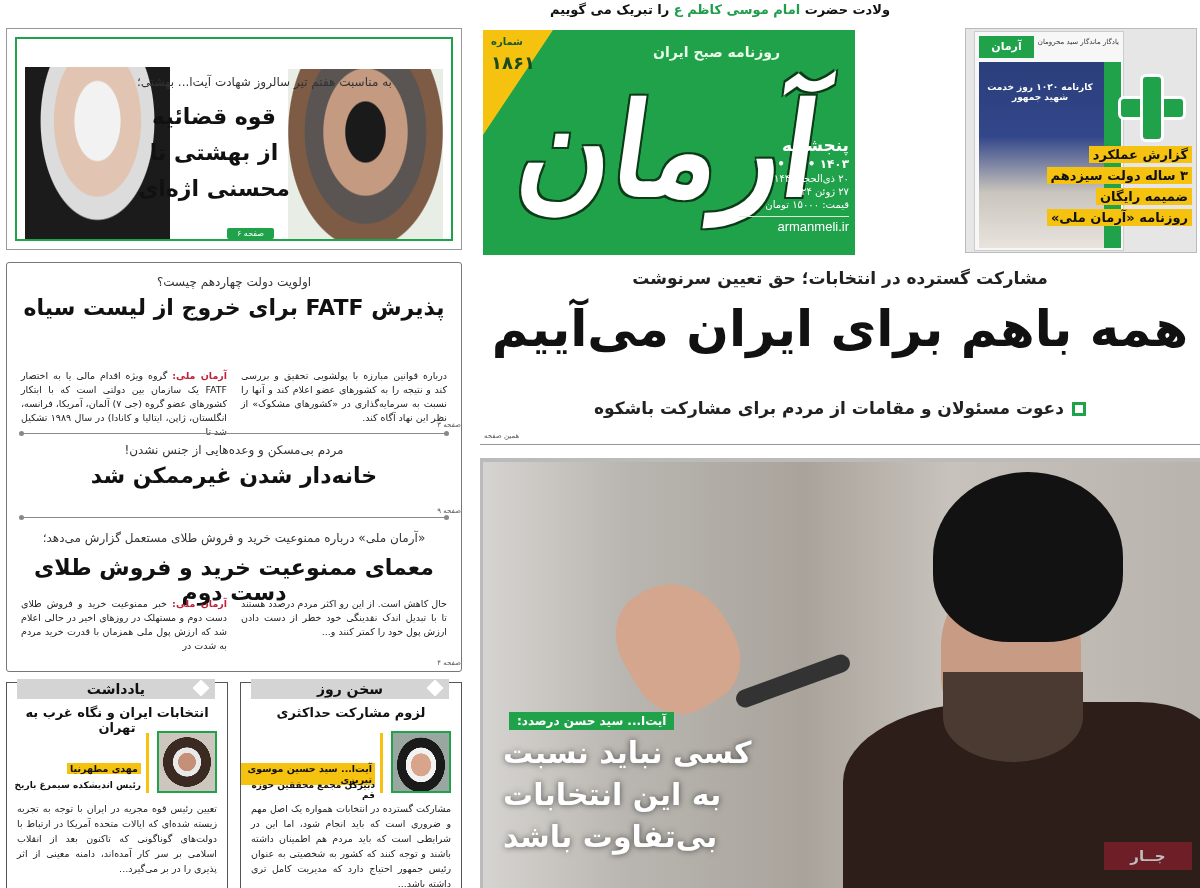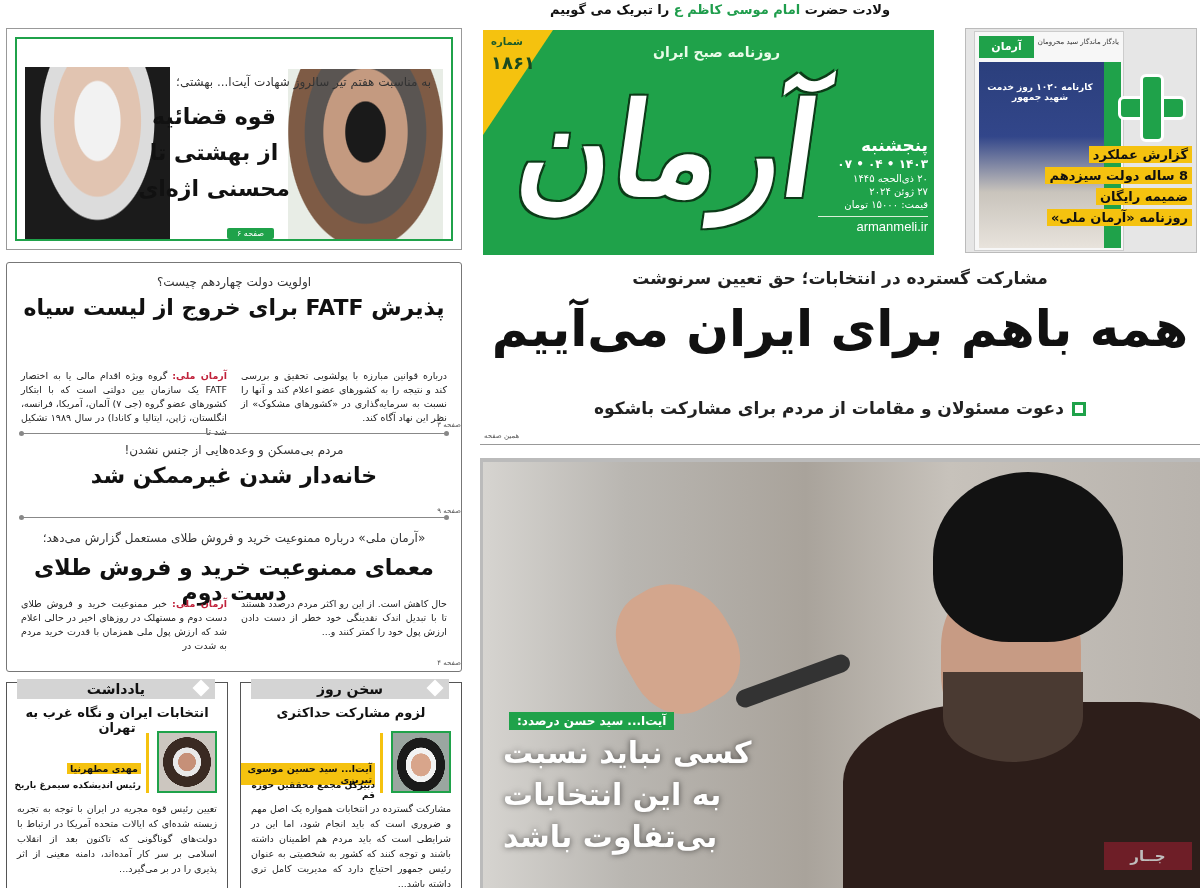--- a/index.html
+++ b/index.html
@@ -9,21 +9,21 @@
   }
   .abs { position: absolute; }
 
   
   .masthead-top {
     left: 480px; top: 2px; width: 480px; height: 26px; text-align: center;
     font-size: 13px; font-weight: bold; color: #111; direction: rtl;
   }
   .masthead-top .green { color: #1f9d4c; }
   .masthead {
-    left: 483px; top: 30px; width: 451px; height: 225px; background: #1fa24a;
+    left: 483px; top: 30px; width: 372px; height: 225px; background: #1fa24a;
     overflow: hidden;
   }
   .issue-corner {
     position: absolute; left: 0; top: 0; width: 0; height: 0;
     border-top: 105px solid #f5c20f; border-right: 70px solid transparent;
   }
   .issue-label { position: absolute; left: 8px; top: 6px; font-size: 10px; font-weight: bold; color: #1a5a2a; direction: rtl; }
   .issue-num { position: absolute; left: 8px; top: 22px; font-size: 18px; font-weight: bold; color: #1a4a20; }
   .tagline { position: absolute; left: 170px; top: 14px; font-size: 14px; font-weight: bold; color: #e9fbe9; direction: rtl; }
   .logo {
@@ -55,21 +55,21 @@
   .supp-lines { position: absolute; right: 4px; top: 115px; direction: rtl; text-align: right; }
   .supp-lines span { display: inline-block; background: #f5c20f; color: #111; font-size: 13px; font-weight: bold; padding: 1px 4px; margin-bottom: 2px; }
 
   
   .banner { left: 6px; top: 28px; width: 456px; height: 222px; border: 1px solid #999; }
   .banner-inner { position: absolute; left: 8px; top: 8px; right: 8px; bottom: 8px; border: 2px solid #1fa24a; background: #fff; overflow: hidden; }
   .banner .portrait-left { position: absolute; left: 8px; top: 28px; width: 145px; height: 180px;
     background: radial-gradient(ellipse at 50% 30%, #f2f2f2 0 22%, #e1c4b1 23% 42%, #dcdcdc 43% 55%, #1b1b1b 56%); }
   .banner .portrait-right { position: absolute; right: 8px; top: 30px; width: 155px; height: 180px;
     background: radial-gradient(ellipse at 50% 35%, #1a1a1a 0 18%, #c49a80 19% 38%, #5a5552 39% 55%, #7e5b45 56% 70%, #e8ede6 71%); }
-  .banner .kicker { position: absolute; left: 120px; right: 20px; top: 36px; font-size: 12px; color: #333; text-align: right; direction: rtl; }
+  .banner .kicker { position: absolute; left: 120px; right: 20px; top: 36px; font-size: 12px; color: #333; text-align: left; direction: rtl; }
   .banner .headline { position: absolute; left: 110px; right: 150px; top: 60px; font-size: 22px; font-weight: bold; text-align: center; direction: rtl; line-height: 36px; }
   .page-tag { position: absolute; font-size: 8px; color: #fff; background: #1fa24a; padding: 1px 10px; border-radius: 2px; direction: rtl; }
 
   
   .leftbox { left: 6px; top: 262px; width: 456px; height: 410px; border: 1px solid #777; border-radius: 3px; }
   .kick { position: absolute; left: 0; right: 0; font-size: 12px; color: #333; text-align: center; direction: rtl; }
   .head { position: absolute; left: 0; right: 0; font-size: 22px; font-weight: bold; text-align: center; direction: rtl; color: #111; }
   .body2col { position: absolute; left: 14px; right: 14px; display: flex; flex-direction: row-reverse; gap: 14px; direction: rtl; }
   .body2col p { flex: 1; font-size: 9.5px; line-height: 14px; color: #222; text-align: justify; }
   .lead { color: #c0213a; font-weight: bold; }
@@ -146,21 +146,21 @@
       <div class="cap">کارنامه ۱۰۲۰ روز خدمت شهید جمهور</div>
     </div>
     <div class="mini-col"></div>
   </div>
   <div class="plus">
     <div class="h"></div>
       <div class="v"></div>
   </div>
   <div class="supp-lines">
     <span>گزارش عملکرد</span><br>
-    <span>8 ساله دولت سیزدهم</span><br>
+    <span>۳ ساله دولت سیزدهم</span><br>
     <span>ضمیمه رایگان</span><br>
     <span>روزنامه «آرمان ملی»</span>
   </div>
 </div>
 
 <div class="abs banner">
   <div class="banner-inner">
     <div class="portrait-left"></div>
     <div class="portrait-right"></div>
     <div class="kicker">به مناسبت هفتم تیر سالروز شهادت آیت‌ا... بهشتی؛</div>

